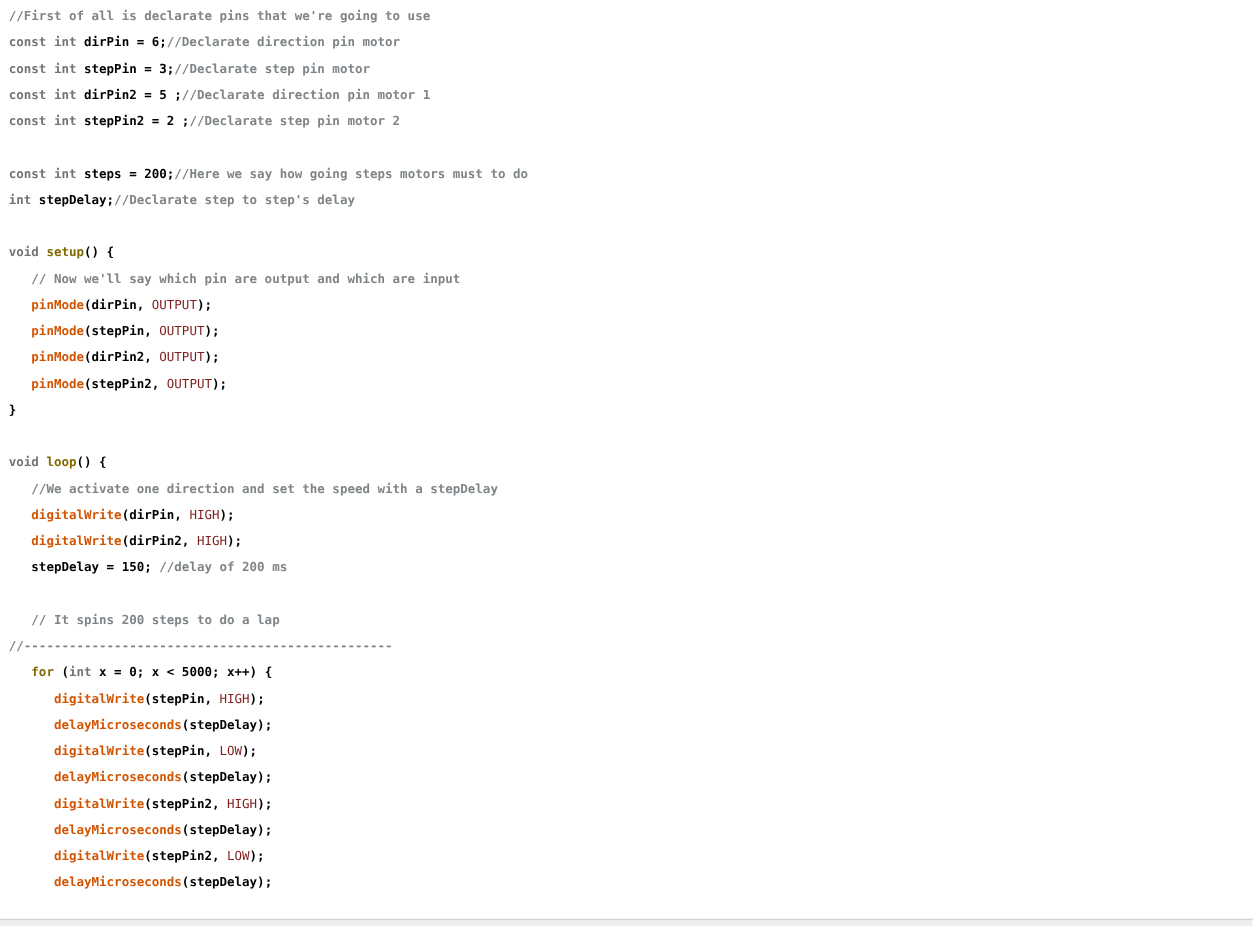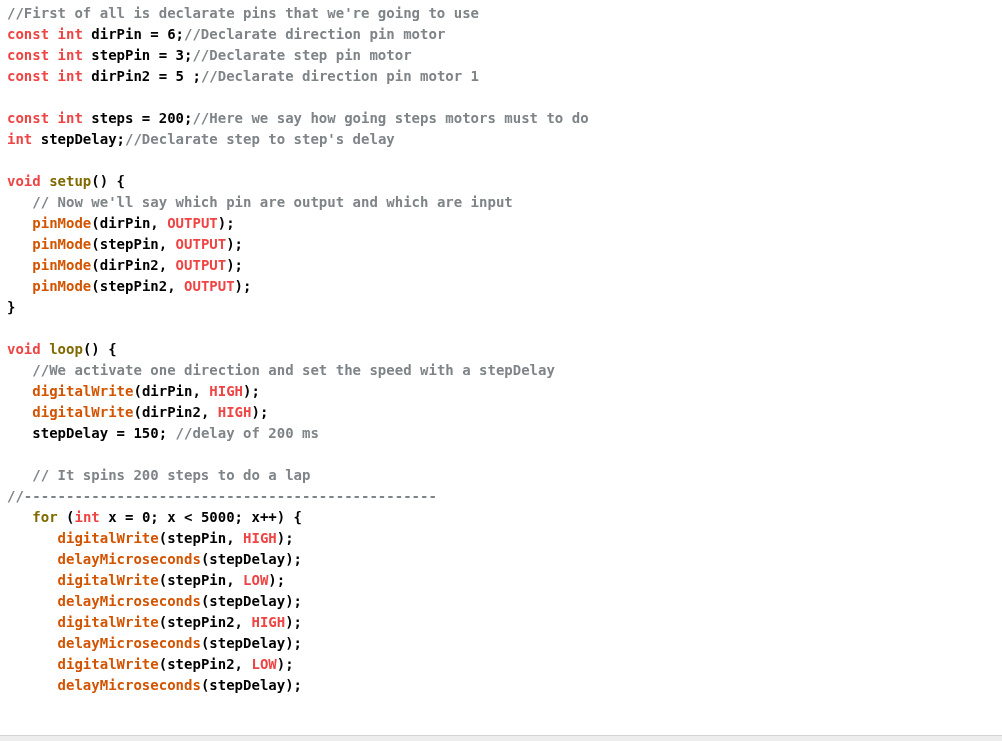--- a/index.html
+++ b/index.html
@@ -18,32 +18,32 @@
     width: 1002px;
     height: 735px;
     background: #ffffff;
     overflow: hidden;
     box-sizing: border-box;
     padding: 3px 0 0 7px;
   }
   .line {
     height: 21px;
     line-height: 21px;
-    font-size: 14px;
+    font-size: 10px;
     letter-spacing: 0px;
     white-space: pre;
     color: #000000;
     font-weight: bold;
     font-family: "DejaVu Sans Mono", "Liberation Mono", monospace;
   }
   
-  .kw       { color: #ef4444; font-weight: bold; text-align: center; }   
+  .kw       { color: #737373; font-weight: bold; text-align: center; }   
   .fn       { color: #D35400; font-weight: bold; }   
   .ctrl     { color: #806A00; font-weight: bold; }   
-  .lit      { color: #ef4444; font-weight: bold; }   
+  .lit      { color: #7f1d1d; font-weight: normal; }   
   .cmt      { color: #7E8487; font-weight: bold; }   
   .plain    { color: #000000; font-weight: bold; }
 
   
   .caret {
     display: inline-block;
     width: 0;
     border-left: 1.5px solid #000000;
     height: 15px;
     vertical-align: -3px;
@@ -62,20 +62,21 @@
 </style>
 </head>
 <body>
 
 <div id="editor">
   <div id="code-lines">
       <div class="line"><span class="cmt">//First of all is declarate pins that we're going to use</span></div>
       <div class="line"><span class="kw">const int</span><span class="plain"> dirPin = 6;</span><span class="cmt">//Declarate direction pin motor</span></div>
       <div class="line"><span class="kw">const int</span><span class="plain"> stepPin = 3;</span><span class="cmt">//Declarate step pin motor</span></div>
       <div class="line"><span class="kw">const int</span><span class="plain"> dirPin2 = 5 ;</span><span class="cmt">//Declarate direction pin motor 1</span></div>
+      <div class="line"><span class="kw">const int</span><span class="plain"> stepPin2 = 2 ;</span><span class="cmt">//Declarate step pin motor 2</span></div>
       <div class="line">&nbsp;</div>
       <div class="line"><span class="kw">const int</span><span class="plain"> steps = 200;</span><span class="cmt">//Here we say how going steps motors must to do</span></div>
       <div class="line"><span class="kw">int</span><span class="plain"> stepDelay;</span><span class="cmt">//Declarate step to step's delay</span></div>
       <div class="line">&nbsp;</div>
       <div class="line"><span class="kw">void</span><span class="plain"> </span><span class="ctrl">setup</span><span class="plain">() {</span></div>
       <div class="line"><span class="plain">   </span><span class="cmt">// Now we'll say which pin are output and which are input</span></div>
       <div class="line"><span class="plain">   </span><span class="fn">pinMode</span><span class="plain">(dirPin, </span><span class="lit">OUTPUT</span><span class="plain">);</span></div>
       <div class="line"><span class="plain">   </span><span class="fn">pinMode</span><span class="plain">(stepPin, </span><span class="lit">OUTPUT</span><span class="plain">);</span></div>
       <div class="line"><span class="plain">   </span><span class="fn">pinMode</span><span class="plain">(dirPin2, </span><span class="lit">OUTPUT</span><span class="plain">);</span></div>
       <div class="line"><span class="plain">   </span><span class="fn">pinMode</span><span class="plain">(stepPin2, </span><span class="lit">OUTPUT</span><span class="plain">);</span></div>

